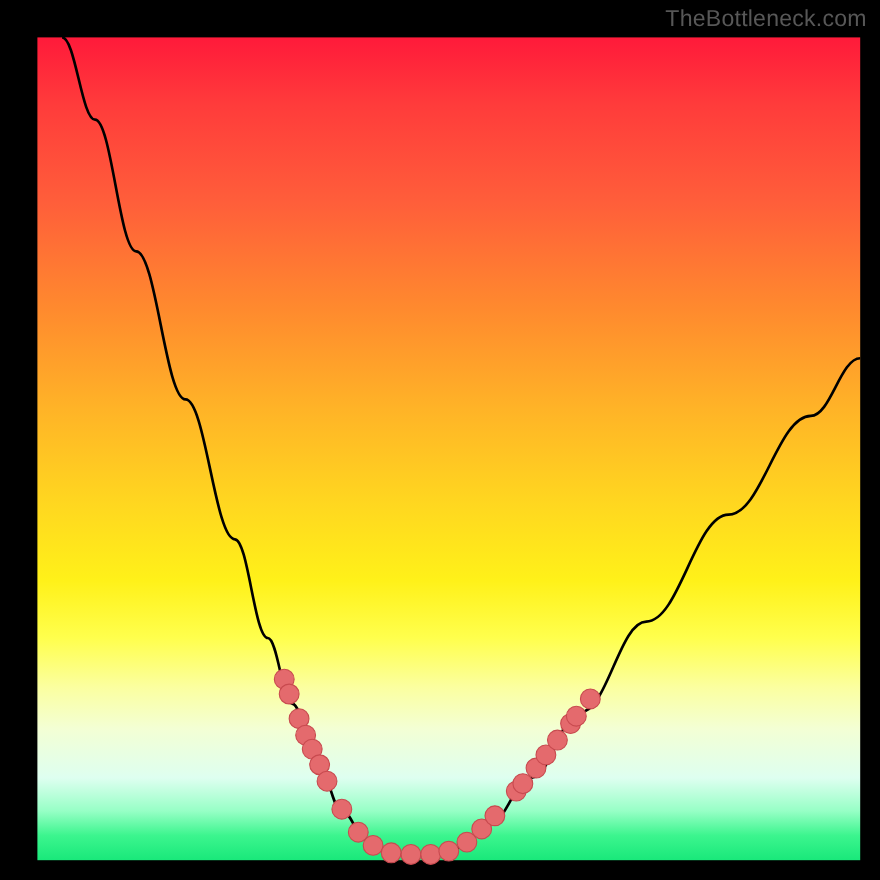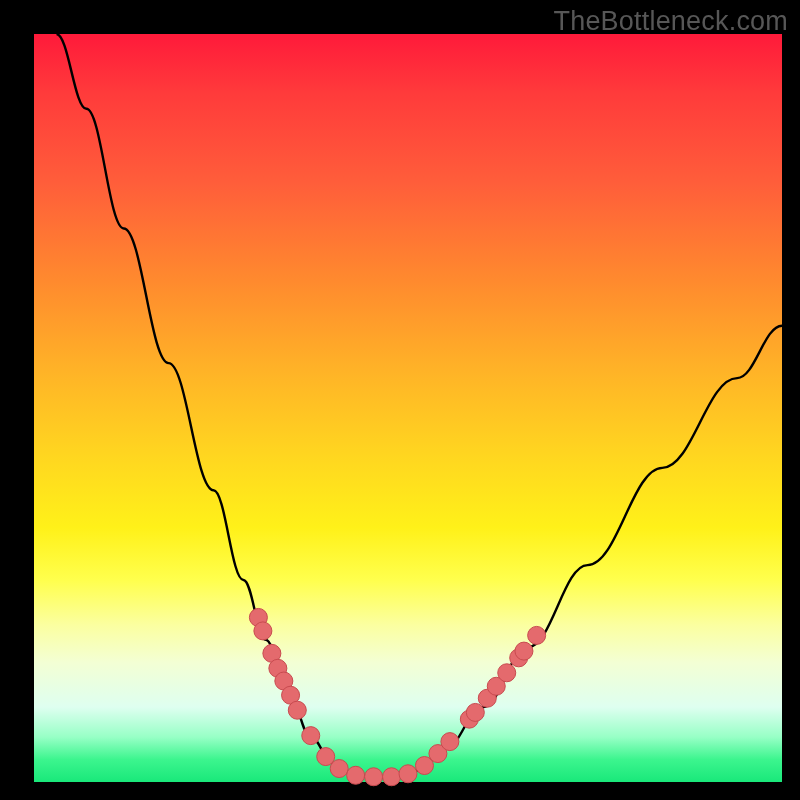--- a/index.html
+++ b/index.html
@@ -36,21 +36,21 @@
       #97ffc6 94%,
       #3cf58e 97%,
       #19e87a 100%
     );
   }
   .watermark {
     position: absolute;
     top: 6px;
     right: 12px;
     color: #575757;
-    font-size: 27px;
+    font-size: 21px;
     font-weight: 400;
     letter-spacing: 0.2px;
     user-select: none;
   }
   svg.curve {
     position: absolute;
     left: 0;
     top: 0;
   }
 </style>

